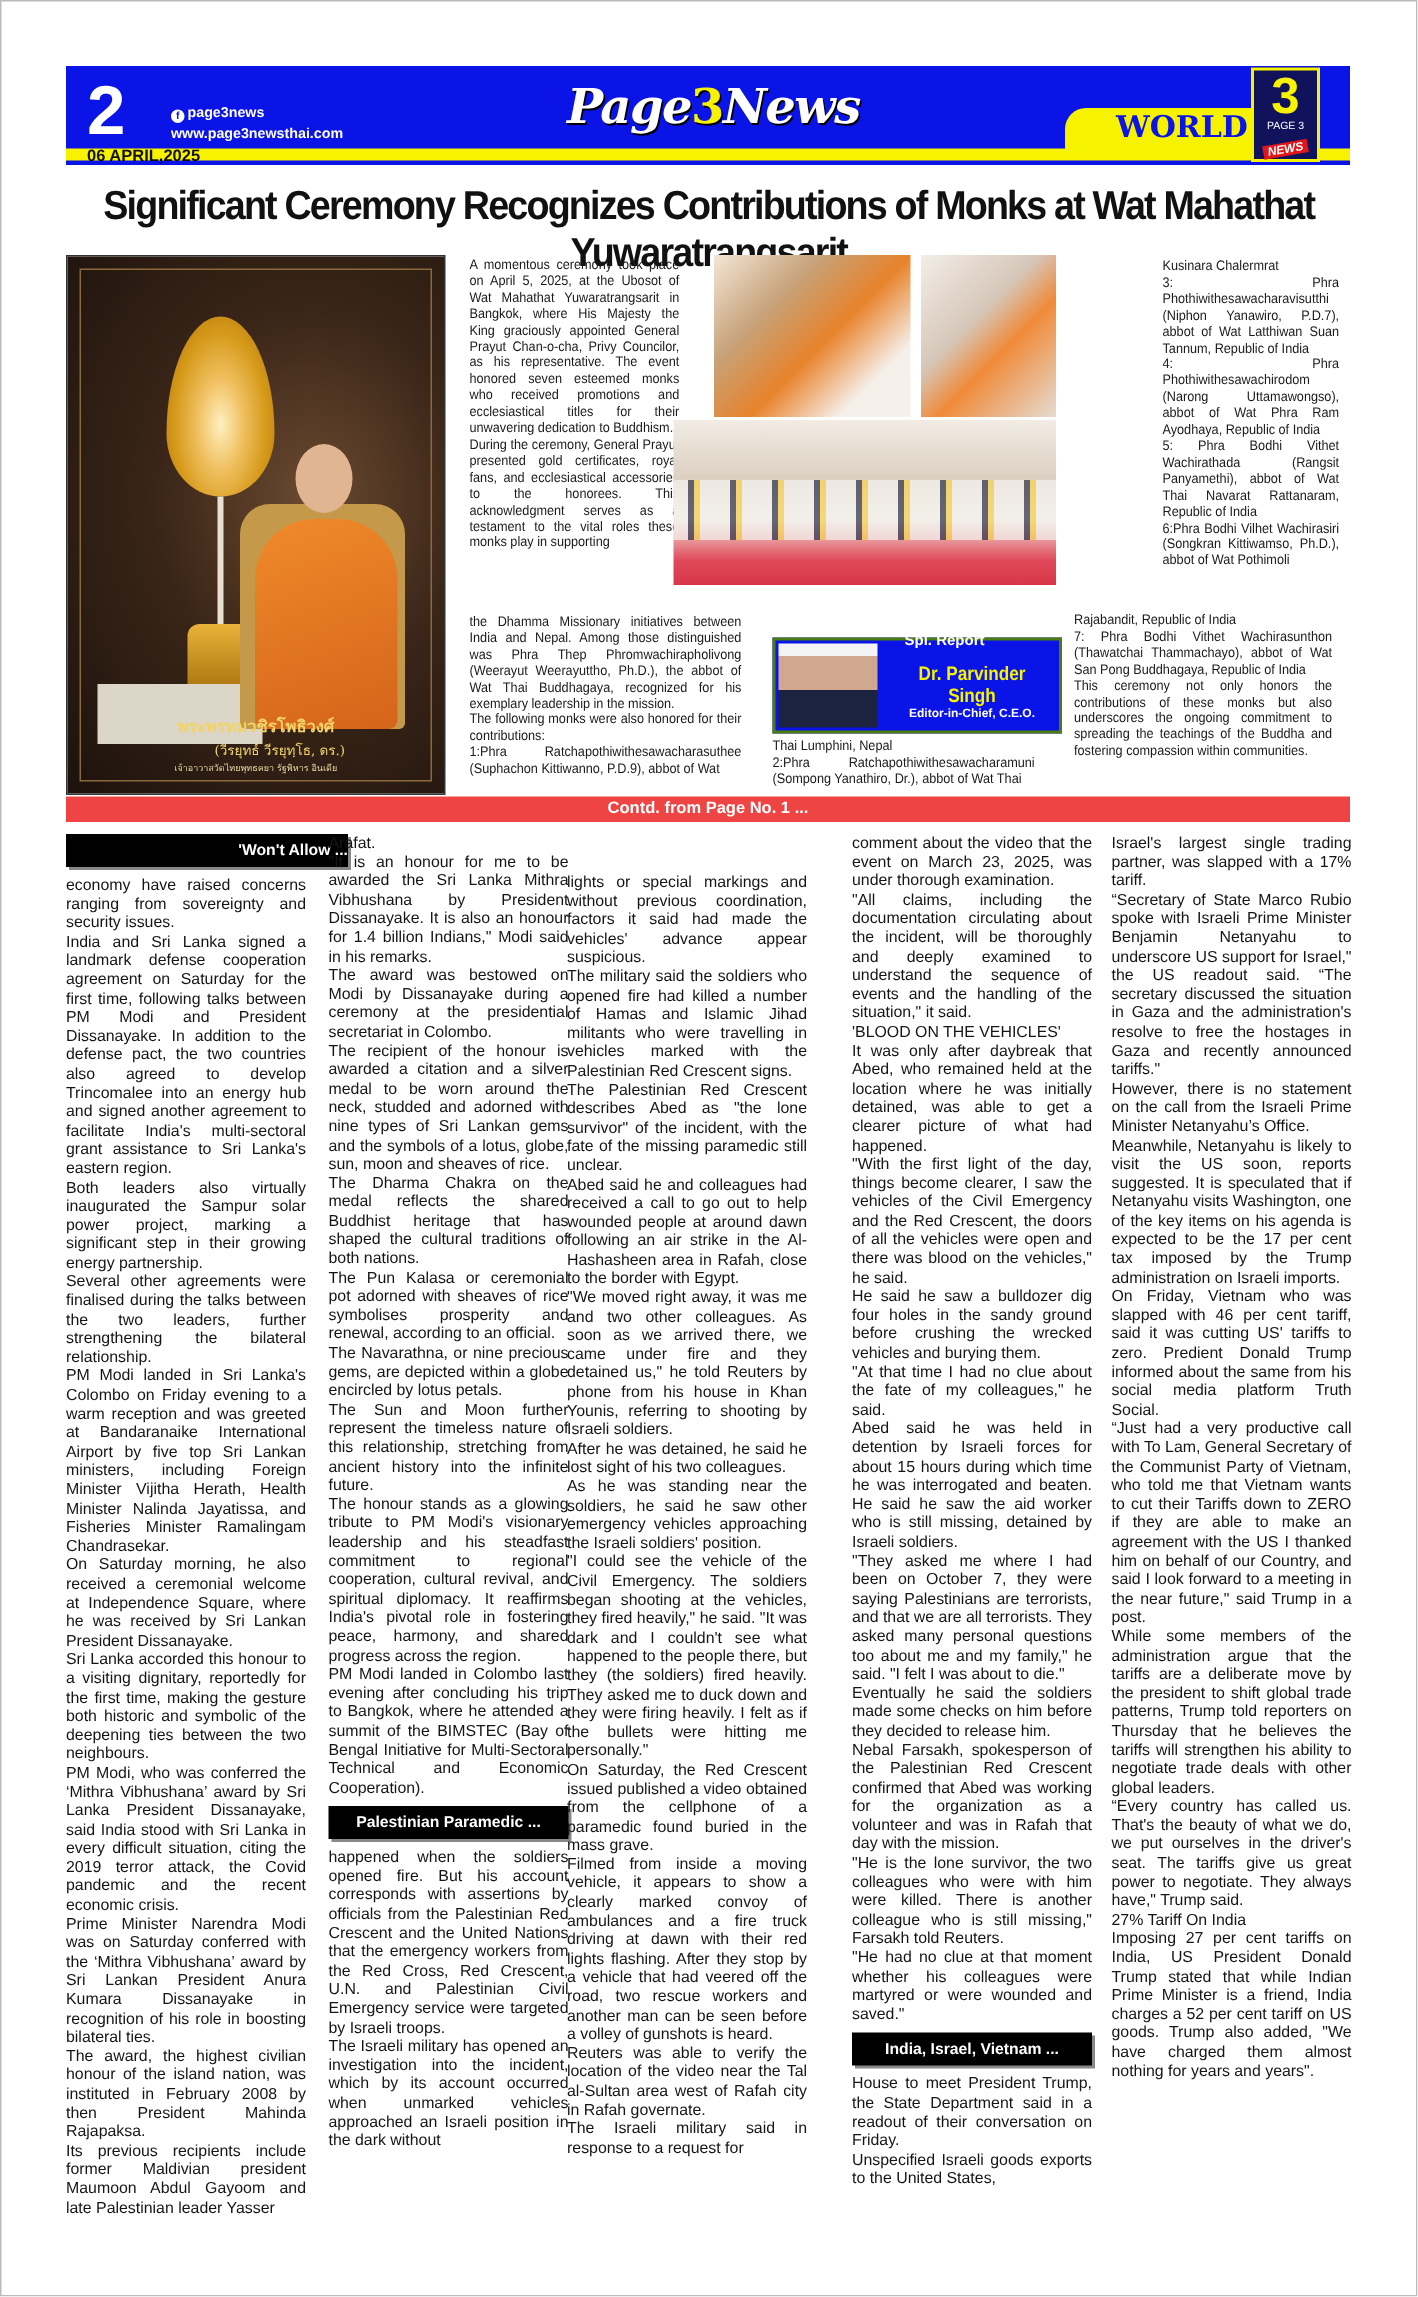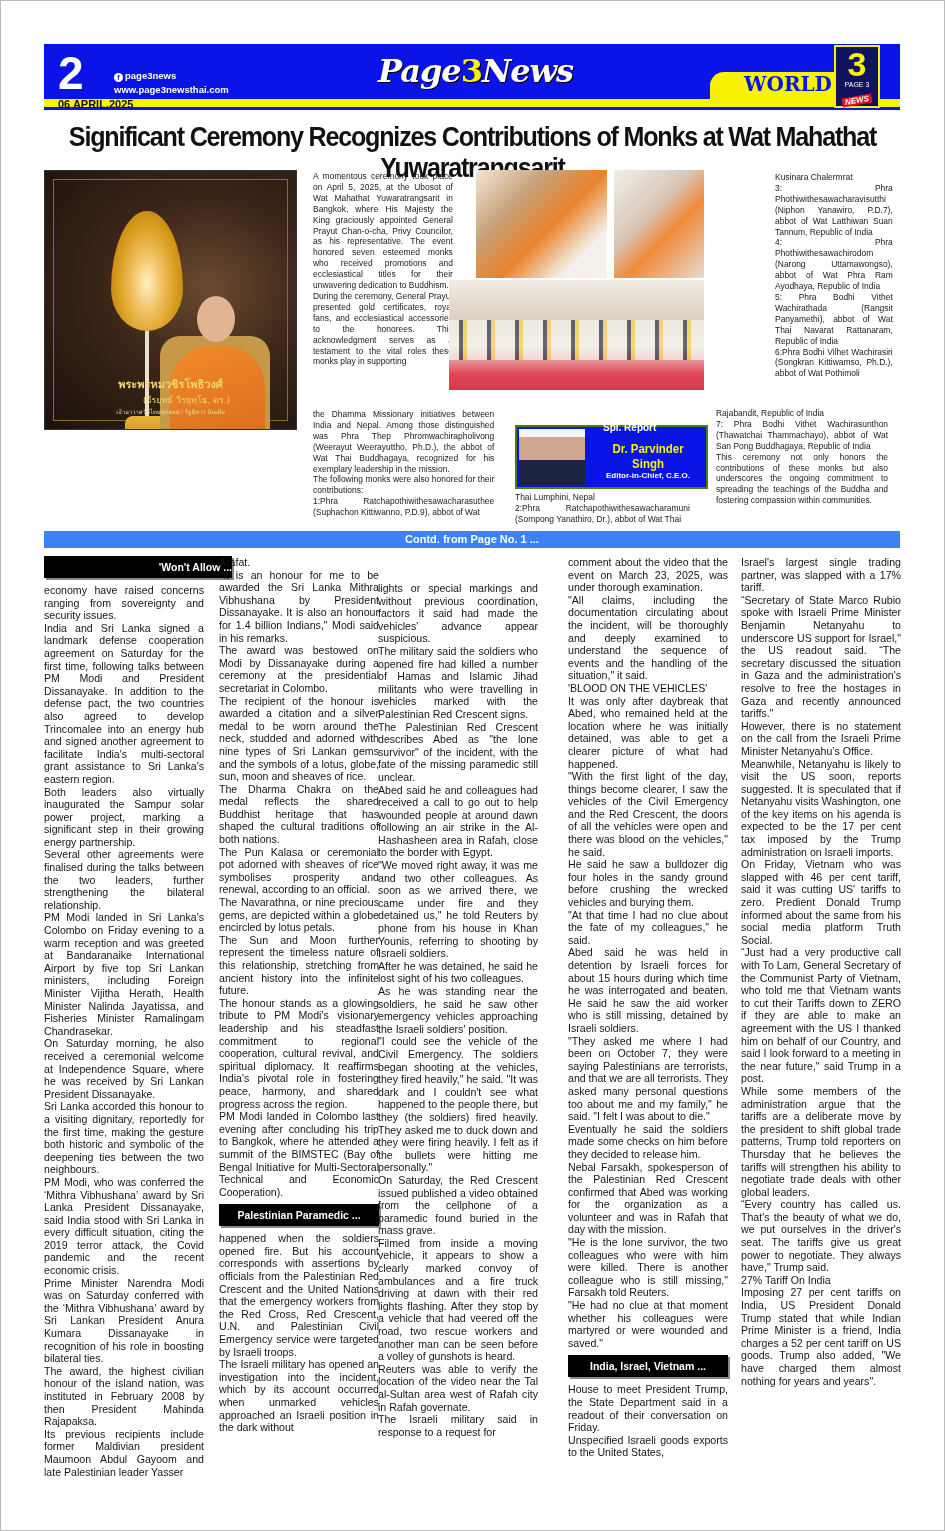--- a/index.html
+++ b/index.html
@@ -19,21 +19,21 @@
   .world-pill { position: absolute; left: 666px; top: 28px; width: 160px; height: 32px; background: #f6f200; border-radius: 14px 0 0 0; }
   .world-text { position: absolute; left: 700px; top: 28px; font-family: "DejaVu Serif", serif; font-weight: bold; font-size: 20px; color: #0a14e6; }
   .badge3 { position: absolute; left: 790px; top: 1px; width: 46px; height: 63px; background: #10135c; border: 2px solid #f6f200; text-align: center; }
   .badge3 .big3 { font-size: 34px; font-weight: bold; color: #f6f200; line-height: 34px; display: block; }
   .badge3 .sm { font-size: 7px; color: #fff; display: block; line-height: 8px; }
   .badge3 .news { font-size: 8px; font-weight: bold; color: #fff; background: #e0161a; display: inline-block; padding: 0 3px; transform: rotate(-10deg); margin-top: 2px; font-style: italic; }
 
   .headline { position: absolute; left: 30px; top: 122px; width: 885px; text-align: center; font-family: "Liberation Sans", sans-serif; font-weight: bold; font-size: 27px; letter-spacing: -1.3px; transform: scaleX(0.93); transform-origin: center; color: #111; }
 
   
-  .monk-photo { position: absolute; left: 44px; top: 170px; width: 253px; height: 260px; background: radial-gradient(ellipse at 65% 45%, #6b4a30 0%, #3a2518 45%, #1c120c 100%); border: 1px solid #333; overflow: hidden; }
+  .monk-photo { position: absolute; left: 44px; top: 170px; width: 253px; height: 360px; background: radial-gradient(ellipse at 65% 45%, #6b4a30 0%, #3a2518 45%, #1c120c 100%); border: 1px solid #333; overflow: hidden; }
   .monk-photo .frame { position: absolute; left: 8px; top: 8px; right: 8px; bottom: 8px; border: 1px solid #8a6a3a; }
   .monk-photo .fan { position: absolute; left: 66px; top: 40px; width: 72px; height: 120px; background: radial-gradient(ellipse at 50% 60%, #fff0c0 0%, #f0c060 30%, #d69a1a 60%, #a86a0a 100%); border-radius: 50% 50% 50% 50% / 65% 65% 35% 35%; }
   .monk-photo .stick { position: absolute; left: 100px; top: 160px; width: 4px; height: 90px; background: #e8e0d0; }
   .monk-photo .stand { position: absolute; left: 80px; top: 245px; width: 44px; height: 45px; background: linear-gradient(#e9b33a, #a9720e); border-radius: 8px 8px 4px 4px; }
   .monk-photo .table { position: absolute; left: 20px; top: 285px; width: 110px; height: 40px; background: #dcd6c8; }
   .monk-photo .chair { position: absolute; left: 115px; top: 165px; width: 110px; height: 150px; background: #c49a4a; border-radius: 20px 20px 4px 4px; }
   .monk-photo .robe { position: absolute; left: 125px; top: 175px; width: 95px; height: 140px; background: linear-gradient(160deg, #f08a2a, #d4641a); border-radius: 40px 40px 6px 6px; }
   .monk-photo .head { position: absolute; left: 152px; top: 125px; width: 38px; height: 46px; background: #e2b592; border-radius: 50%; }
   .monk-photo .caption { position: absolute; left: 0; right: 0; bottom: 12px; text-align: center; color: #f2d36a; font-family: "DejaVu Serif", serif; }
   .monk-photo .caption .l1 { font-size: 11px; font-weight: bold; display: block; }
@@ -55,21 +55,21 @@
   .report-box { position: absolute; left: 515px; top: 425px; width: 193px; height: 64px; background: #0a14e6; border: 2px solid #4d7c0f; }
   .report-box .tag { position: absolute; left: 86px; top: -5px; font-size: 10px; font-weight: bold; color: #fff; }
   .report-box .face { position: absolute; left: 2px; top: 2px; width: 66px; height: 56px; background: linear-gradient(180deg, #f4f4f4 0 15%, #d0a890 15% 55%, #1b2340 55% 100%); }
   .report-box .name { position: absolute; left: 72px; top: 14px; width: 118px; text-align: center; font-size: 13px; font-weight: bold; color: #f6f200; transform: scaleX(0.88); }
   .report-box .role { position: absolute; left: 72px; top: 32px; width: 118px; text-align: center; font-size: 8px; font-weight: bold; color: #fff; margin-top: 12px; }
 
   .mid-col-bottom { position: absolute; left: 515px; top: 492px; width: 190px; }
   .right-col { position: absolute; left: 775px; top: 172px; width: 128px; }
   .right-col-wide { position: absolute; left: 716px; top: 408px; width: 187px; }
 
-  .contd-bar { position: absolute; left: 44px; top: 531px; width: 856px; height: 17px; background: #3b82f6; color: #fff; font-size: 11px; font-weight: bold; text-align: center; line-height: 17px; }
+  .contd-bar { position: absolute; left: 44px; top: 531px; width: 856px; height: 17px; background: #ef4444; color: #fff; font-size: 11px; font-weight: bold; text-align: center; line-height: 17px; }
 
   
   .col { position: absolute; top: 556px; width: 160px; }
   .col1 { left: 44px; }
   .col2 { left: 219px; }
   .col3 { left: 378px; margin-top: 26px; }
   .col4 { left: 568px; }
   .col5 { left: 741px; }
   .section-tag { display: block; background: #000; color: #fff; font-size: 10.5px; font-weight: bold; text-align: center; height: 22px; line-height: 22px; box-shadow: 2px 2px 0 #888; margin: 6px 0 6px 0; }
   .col1 .section-tag { width: 188px; margin-top: 0; text-align: right; }

